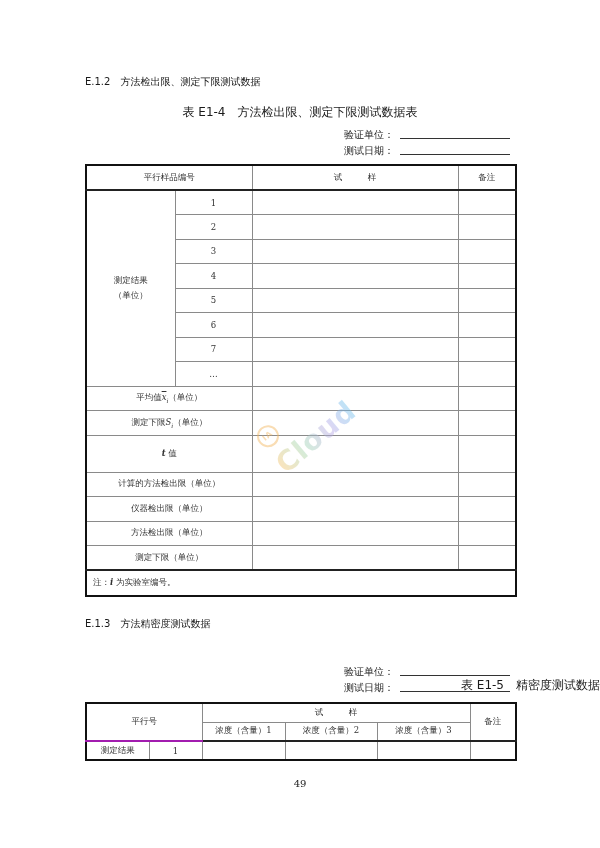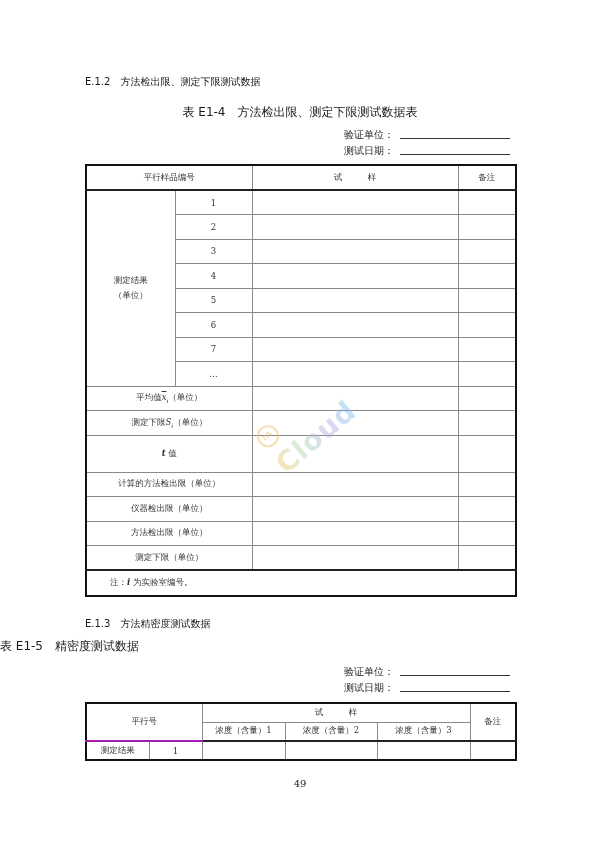--- a/index.html
+++ b/index.html
@@ -7,21 +7,21 @@
          font-family:"DejaVu Serif", serif; color:#222; }
   .abs { position:absolute; }
   .heading { font-family:"DejaVu Sans", sans-serif; font-size:10px; color:#1a1a1a; }
   .caption { font-family:"DejaVu Sans", sans-serif; font-size:12px; color:#1a1a1a; }
   .meta { font-family:Liberation Sans, sans-serif; font-size:10px; color:#1a1a1a; }
   .meta-line { position:absolute; border-bottom:1px solid #333; height:0; }
   table.grid { position:absolute; border-collapse:collapse; table-layout:fixed;
                border:2px solid #111; font-size:8.5px; color:#333; }
   table.grid td { border:1px solid #8a8a8a; text-align:center; vertical-align:middle; padding:0; }
   table.grid tr.head td { border-bottom:2px solid #222; }
-  table.grid tr.note td { border-top:2px solid #222; text-align:left; padding-left:23px; }
+  table.grid tr.note td { border-top:2px solid #222; text-align:left; padding-left:6px; }
   .sym { font-style:italic; font-family:"DejaVu Serif", serif; }
   .xbar { text-decoration:overline; font-style:italic; }
   .watermark { position:absolute; left:262px; top:388px; width:100px; height:80px;
                transform:rotate(-40deg); font-family:"DejaVu Sans", sans-serif;
                font-size:28px; font-weight:bold; opacity:0.45; letter-spacing:1px; }
   .pagenum { position:absolute; left:0; width:600px; top:778px; text-align:center;
              font-size:10px; font-family:"DejaVu Serif", serif; color:#222; }
 </style>
 </head>
 <body>
@@ -139,21 +139,21 @@
     </td>
   </tr>
 </tbody>
   </table>
 
 <div class="watermark">
   <span style="display:inline-block; width:18px; height:18px; border:2px solid #f2b45a; border-radius:50%; font-size:8px; color:#f2b45a; text-align:center; line-height:18px; vertical-align:middle;">IA</span><span style="background:linear-gradient(90deg,#f6c36b,#9ed6b0,#b7a6e6,#6cc3ee); -webkit-background-clip:text; background-clip:text; color:transparent;">Cloud</span>
 </div>
 
 <div class="abs heading" style="left:85px; top:617px;">E.1.3　方法精密度测试数据</div>
-<div class="abs caption" style="left:0; width:600px; text-align:left; top:638px;">表 E1-5　精密度测试数据</div>
+<div class="abs caption" style="left:0; width:600px; text-align:right; top:677px;">表 E1-5　精密度测试数据</div>
 
 <div class="abs meta" style="left:344px; top:665px;">验证单位：</div>
 <div class="meta-line" style="left:400px; width:110px; top:675px;"></div>
 <div class="abs meta" style="left:344px; top:681px;">测试日期：</div>
 <div class="meta-line" style="left:400px; width:110px; top:691px;"></div>
 
 <table class="grid" style="left:85px; top:702px; width:430px;">
   <colgroup>
     <col style="width:63px">
       <col style="width:53px">

